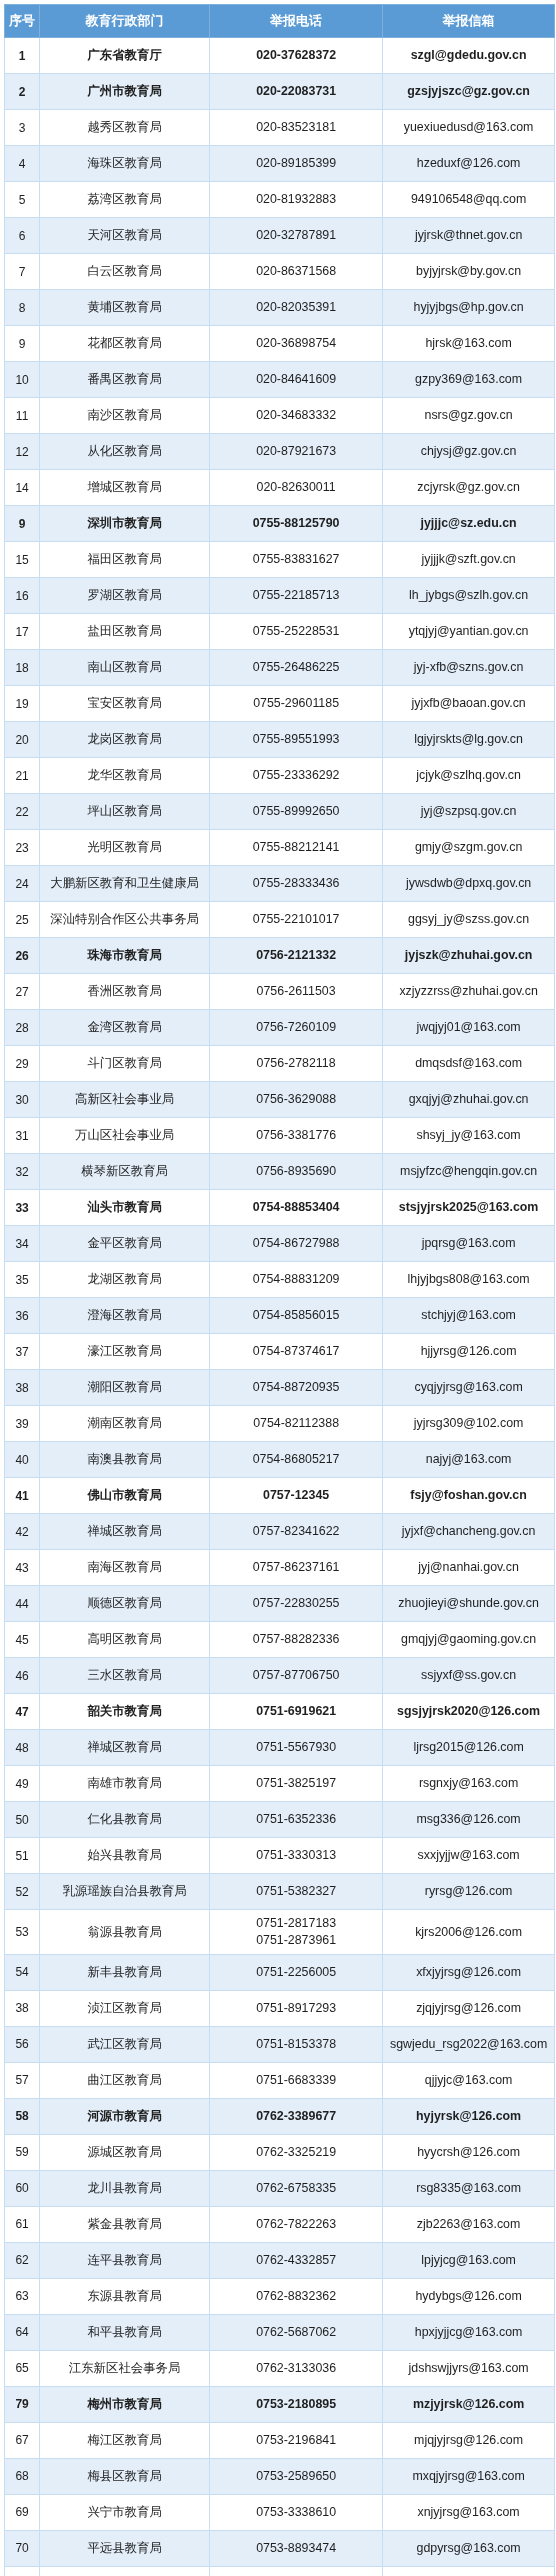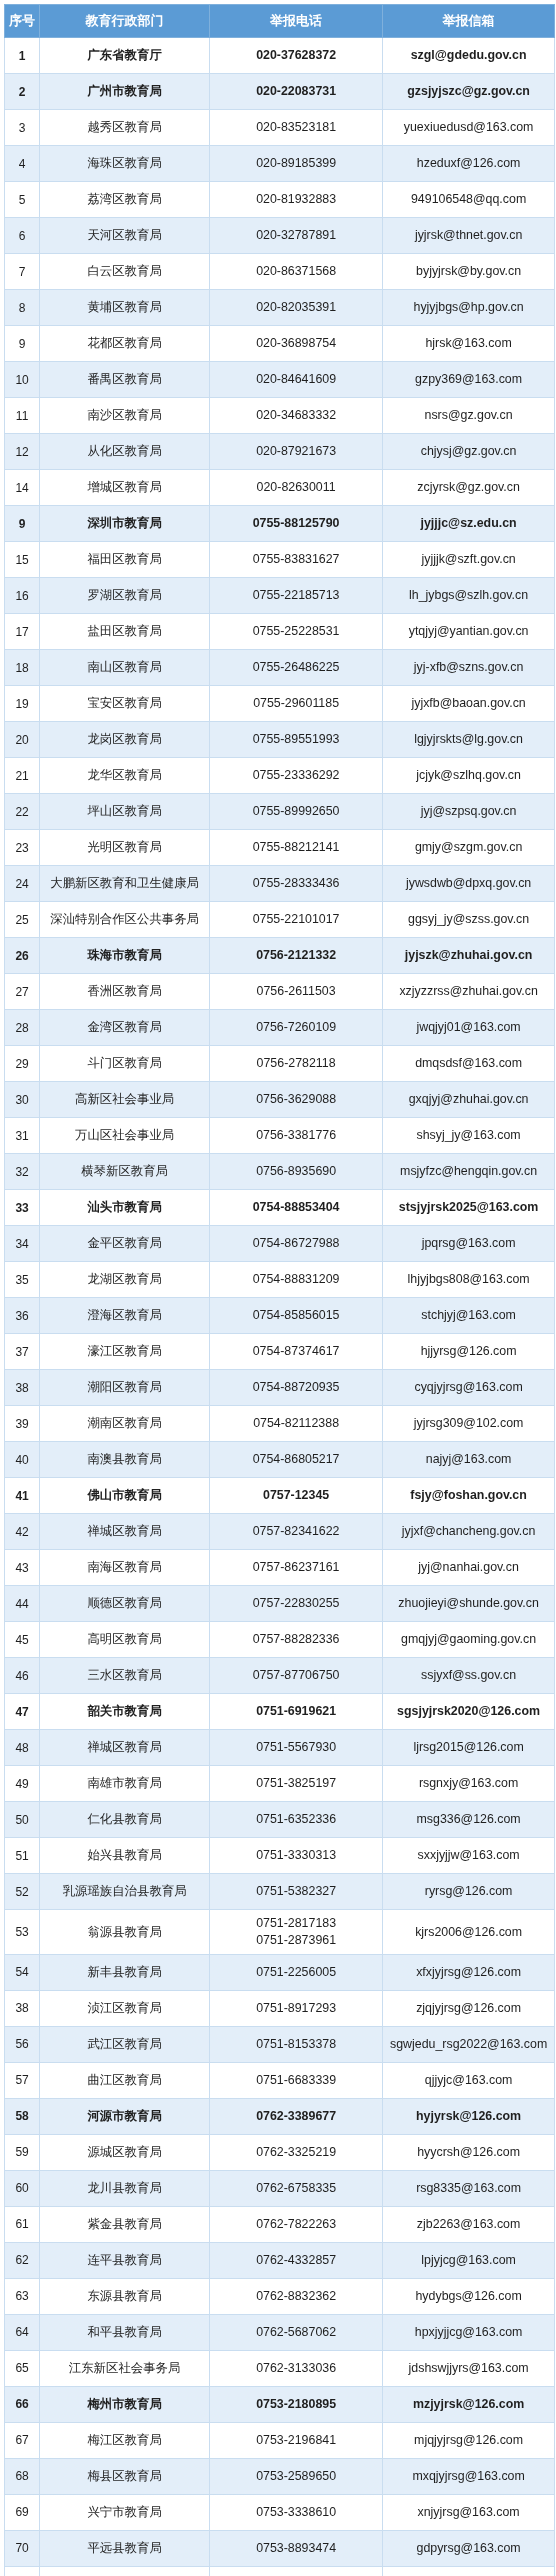--- a/index.html
+++ b/index.html
@@ -460,21 +460,21 @@
     <td class="c-phone">0762-5687062</td>
     <td class="c-email">hpxjyjjcg@163.com</td>
   </tr>
         <tr>
     <td class="c-n">65</td>
     <td class="c-dept">江东新区社会事务局</td>
     <td class="c-phone">0762-3133036</td>
     <td class="c-email">jdshswjjyrs@163.com</td>
   </tr>
         <tr class="bold">
-    <td class="c-n">66</td>
+    <td class="c-n">79</td>
     <td class="c-dept">梅州市教育局</td>
     <td class="c-phone">0753-2180895</td>
     <td class="c-email">mzjyjrsk@126.com</td>
   </tr>
         <tr>
     <td class="c-n">67</td>
     <td class="c-dept">梅江区教育局</td>
     <td class="c-phone">0753-2196841</td>
     <td class="c-email">mjqjyjrsg@126.com</td>
   </tr>

